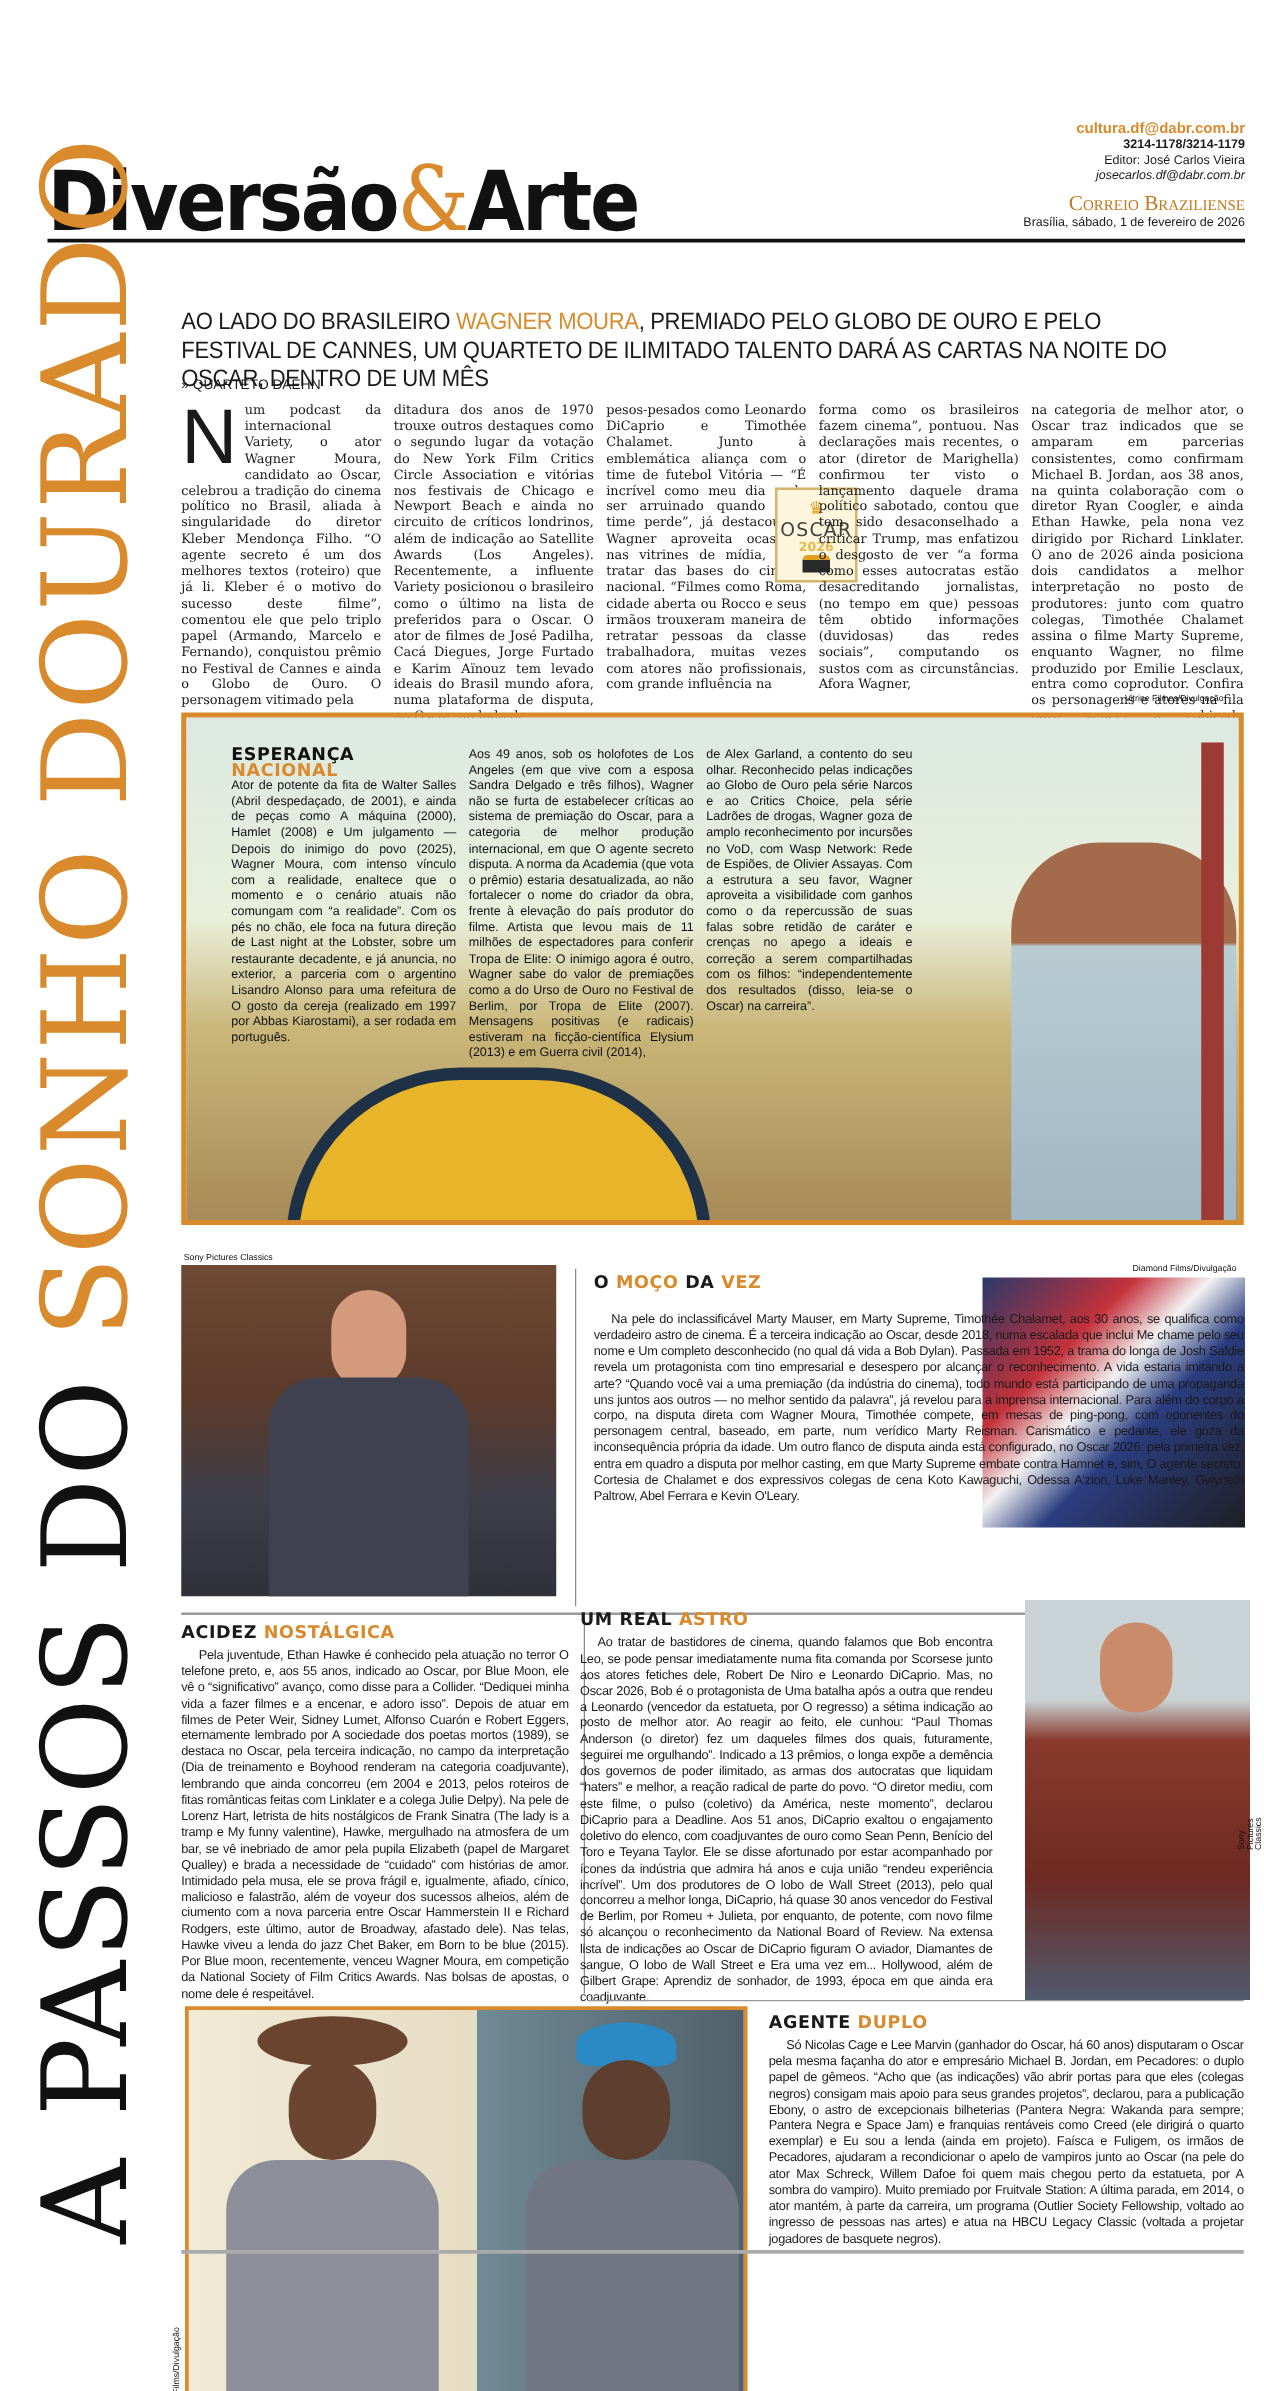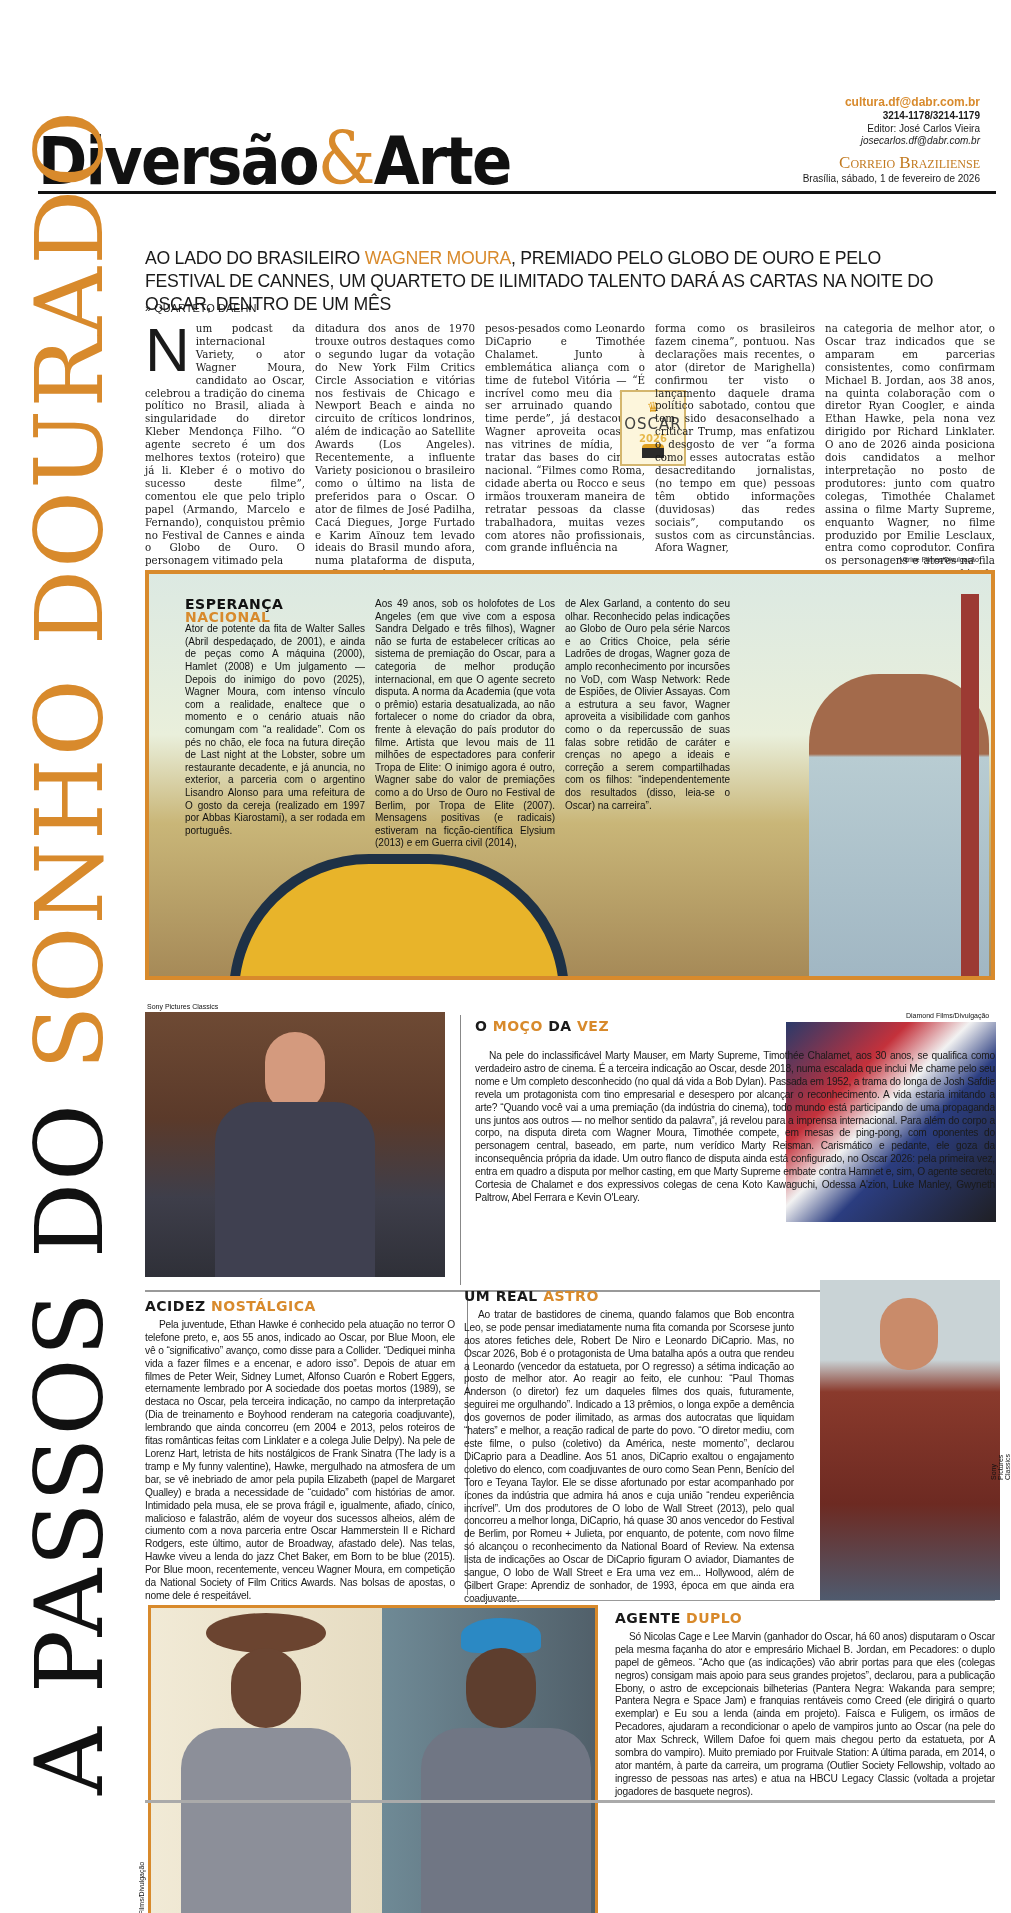--- a/index.html
+++ b/index.html
@@ -4,21 +4,21 @@
 <style>
   * { box-sizing: border-box; margin: 0; padding: 0; }
   html, body { width: 1011px; height: 1913px; background: #fff; overflow: hidden; }
   body { position: relative; font-family: "DejaVu Serif", serif; color: #1a1a1a; }
 
   
   .masthead { position: absolute; left: 38px; top: 95px; width: 958px; height: 100px; }
   .mast-title { position: absolute; left: 0; top: 28px; font-family: "DejaVu Sans", sans-serif; font-weight: 900; font-size: 66px; letter-spacing: -2px; color: #111; line-height: 1; transform: scaleX(0.9); transform-origin: left; }
   .mast-title .amp { color: #d88a2c; font-family: "DejaVu Serif", serif; font-weight: 400; font-size: 72px; }
   .mast-rule { position: absolute; left: 0; top: 96px; width: 958px; height: 3px; background: #111; }
-  .mast-info { position: absolute; right: 16px; top: 0; text-align: right; font-family: "Liberation Sans", sans-serif; font-size: 10px; line-height: 1.25; }
+  .mast-info { position: absolute; right: 0; top: 0; text-align: right; font-family: "Liberation Sans", sans-serif; font-size: 10px; line-height: 1.25; }
   .mast-info .email { color: #d88a2c; font-weight: 700; font-size: 12px; }
   .mast-info .phone { font-weight: 700; }
   .mast-info .editor b { font-weight: 400; }
   .mast-info .editor-mail { font-style: italic; text-align: right; }
   .mast-info .paper { color: #c27a20; font-family: "Liberation Serif", serif; font-variant: small-caps; font-size: 17px; margin-top: 4px; }
 
   
   .vtitle { position: absolute; left: 20px; top: 1795px; width: 1560px; height: 100px; transform: rotate(-90deg); transform-origin: 0 0; font-family: "DejaVu Serif", serif; font-size: 94px; line-height: 100px; letter-spacing: 2px; white-space: nowrap; }
   .vtitle .dark { color: #111; }
   .vtitle .gold { color: #d88a2c; }

